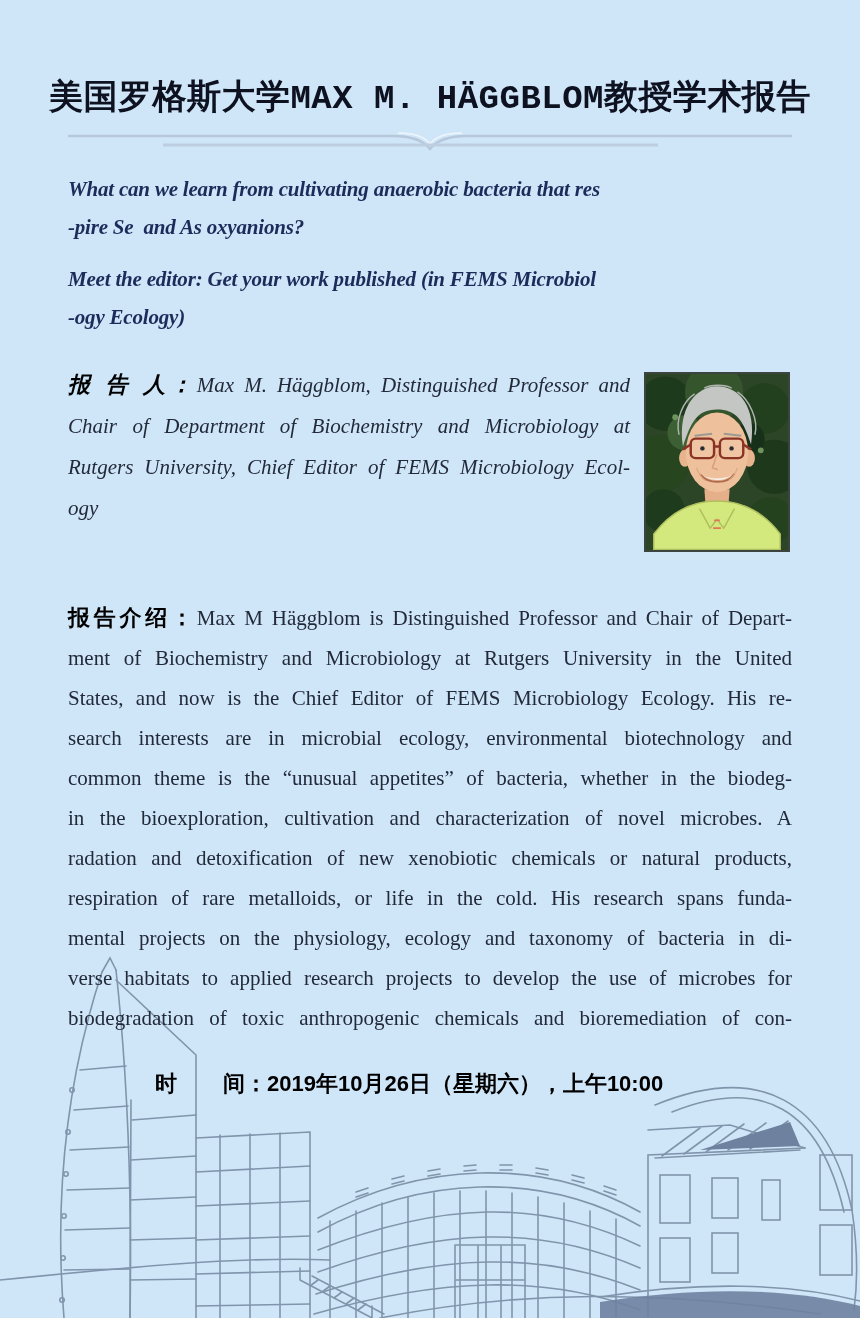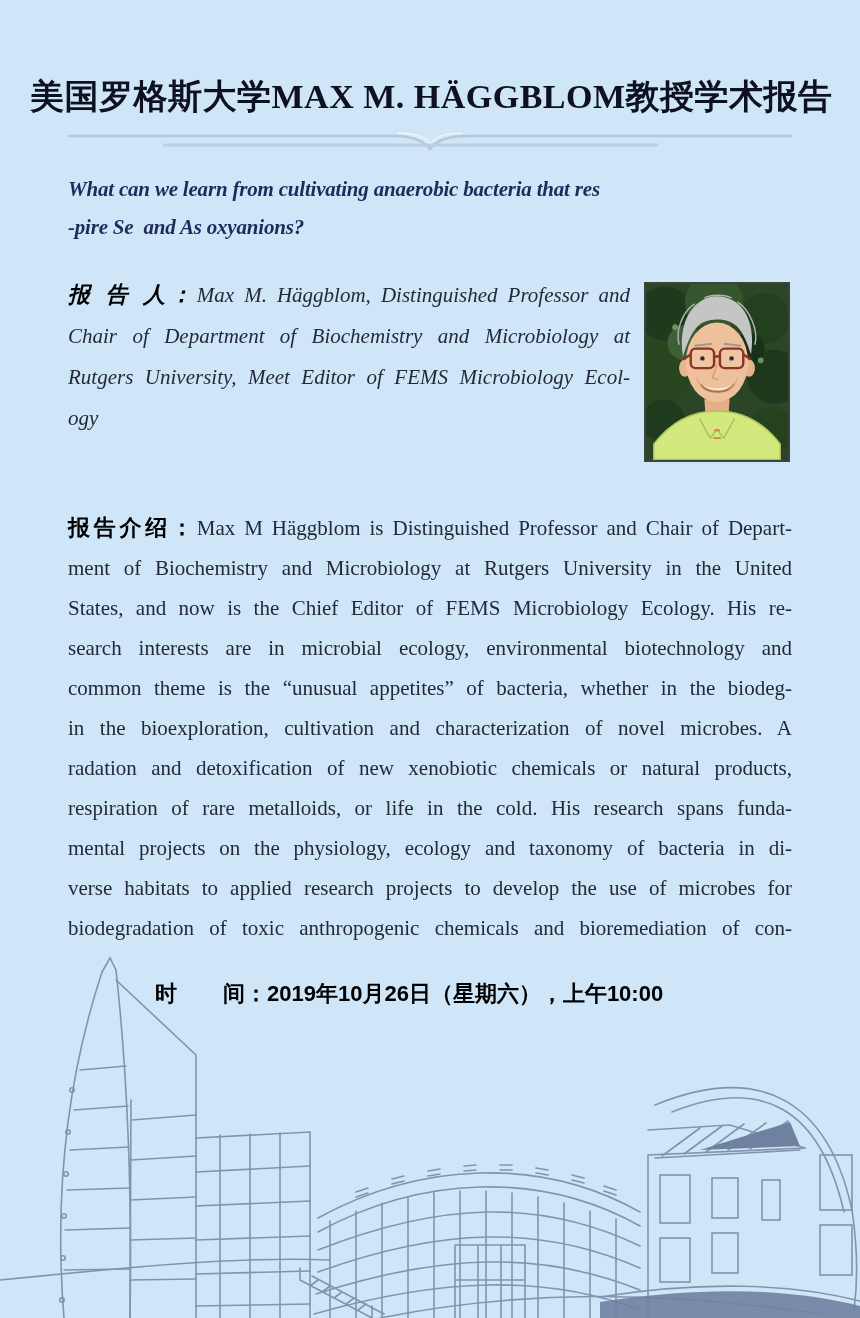--- a/index.html
+++ b/index.html
@@ -22,20 +22,21 @@
     font-family:"Liberation Serif","DejaVu Serif",serif;
   }
   .campus-sketch{position:absolute;left:0;top:950px;width:860px;height:368px;z-index:0;}
   .content{position:relative;z-index:1;}
 
   .title{
     margin:74px 30px 0;
     font-size:34px;font-weight:700;letter-spacing:.5px;
     text-align:center;white-space:nowrap;
     color:var(--title-text);
+    font-family:Liberation Mono, monospace;
   }
   .divider{display:block;width:724px;height:26px;margin:8px auto 0;}
 
   .talk-block{margin:16px 68px 0;}
   .talk-block + .talk-block{margin-top:14px;}
   .talk-line{
     font-style:italic;font-weight:700;font-size:21px;line-height:38px;
     color:var(--subtitle-text);white-space:pre;letter-spacing:-0.2px;
   }
 
@@ -175,28 +176,32 @@
       <path d="M325,8 Q352,8 362,21 Q372,8 399,8" stroke="#b6c8da" stroke-width="2.5"></path>
       <path d="M330,5 Q354,5 362,16 Q370,5 394,5" stroke="#eef6fc" stroke-width="1.4"></path>
       <path d="M95,17 L590,17" stroke="#bccee0" stroke-width="3"></path>
     </svg>
 
     <div class="talk-block">
       <div class="talk-line">What can we learn from cultivating anaerobic bacteria that res</div>
       <div class="talk-line">-pire Se  and As oxyanions?</div>
     </div>
 
+    <div class="talk-block">
+      <div class="talk-line">Meet the editor: Get your work published (in FEMS Microbiol</div>
+      <div class="talk-line">-ogy Ecology)</div>
+    </div>
 
     <section class="speaker">
       <div class="speaker-text">
         <div class="bline">
           <span class="cjk-label">报 告 人：</span><span>Max M. Häggblom, Distinguished Professor and</span>
         </div>
         <div class="bline">Chair of Department of Biochemistry and Microbiology at</div>
-        <div class="bline">Rutgers University, Meet Editor of FEMS Microbiology Ecol-</div>
+        <div class="bline">Rutgers University, Chief Editor of FEMS Microbiology Ecol-</div>
         <div class="bline last">ogy</div>
       </div>
 
       <svg class="photo" viewBox="0 0 146 180">
         <rect x="0" y="0" width="146" height="180" fill="#2c4526"></rect>
         <circle cx="20" cy="30" r="28" fill="#1e3a1c"></circle>
           <circle cx="70" cy="18" r="30" fill="#35552c"></circle>
         <circle cx="122" cy="35" r="26" fill="#223f1e"></circle>
           <circle cx="14" cy="92" r="30" fill="#27451f"></circle>
         <circle cx="132" cy="95" r="28" fill="#1d381b"></circle>

